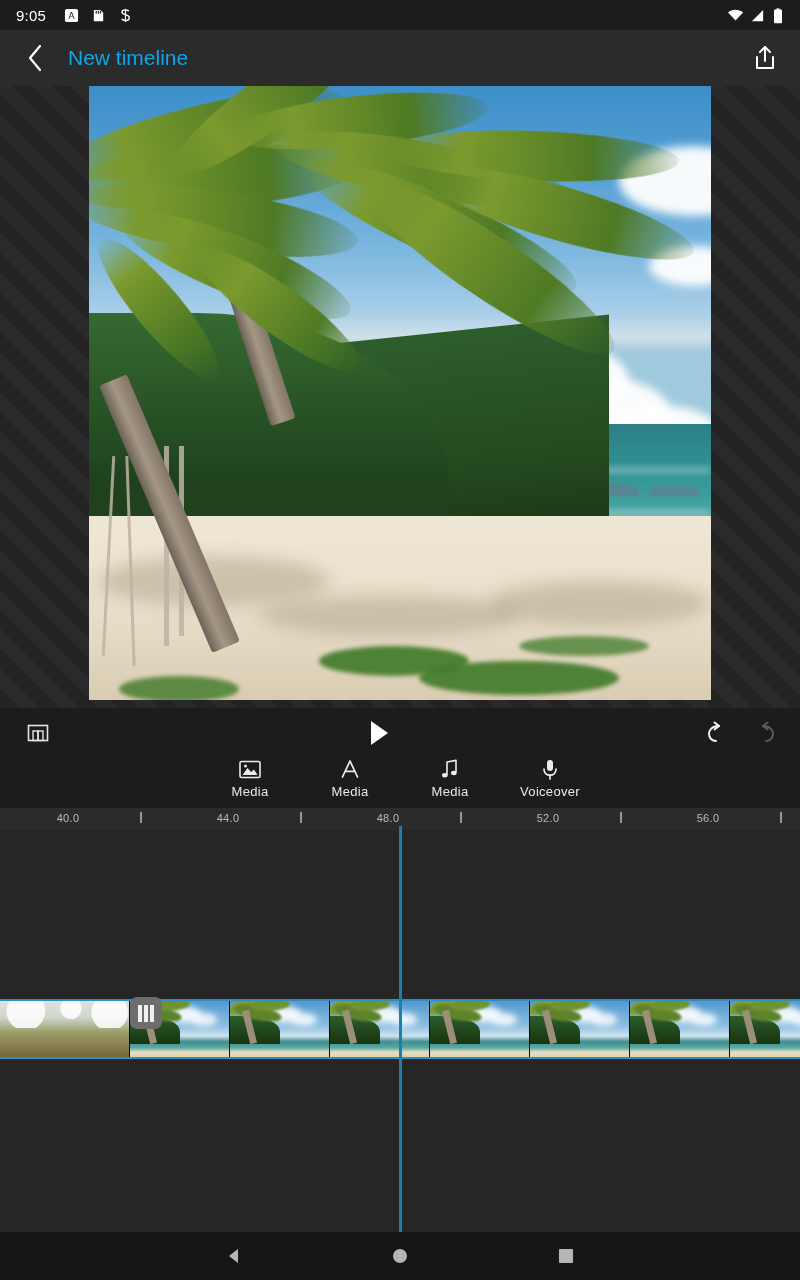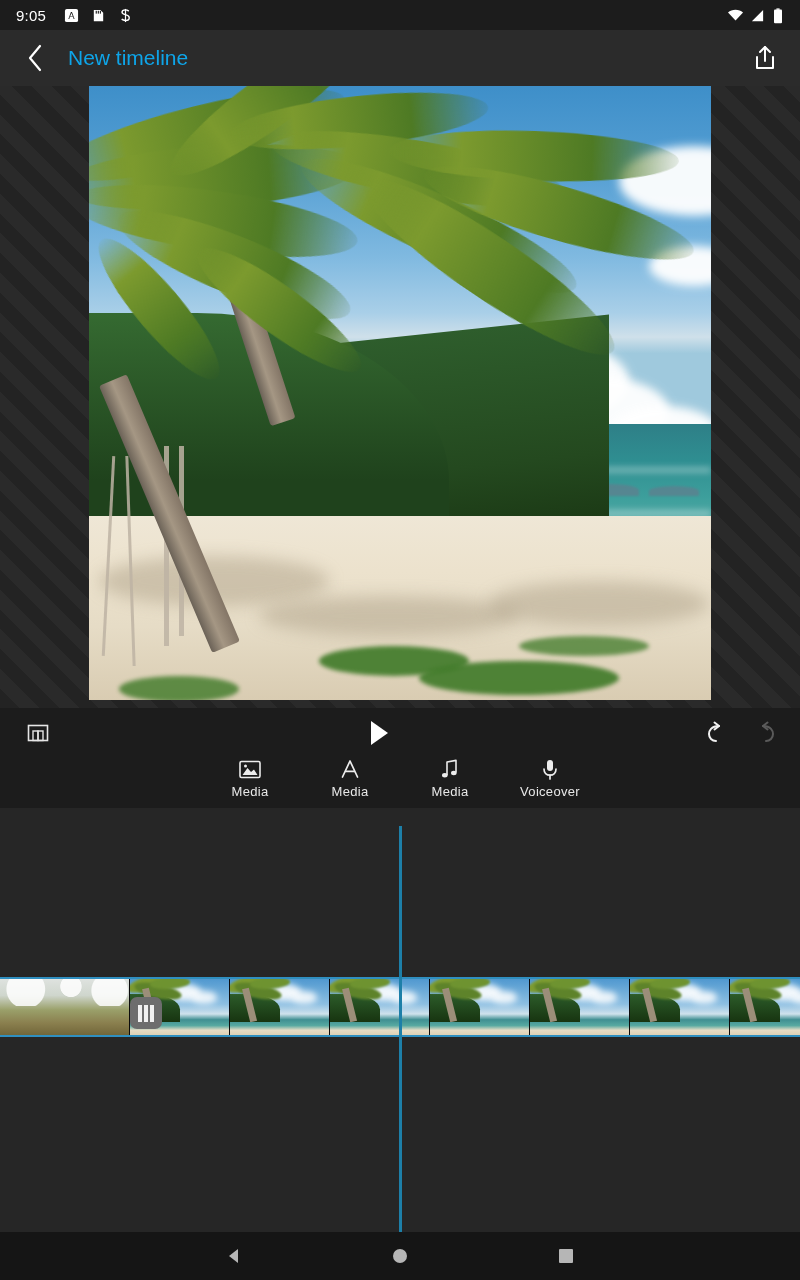--- a/index.html
+++ b/index.html
@@ -332,20 +332,32 @@
           <rect x="6" y="1" width="6" height="11" rx="3" fill="#ececec"></rect>
           <path d="M3 10 C3 14 5.6 16.2 9 16.2 C12.4 16.2 15 14 15 10" fill="none" stroke="#ececec" stroke-width="1.7" stroke-linecap="round"></path>
           <path d="M9 16.2 L9 20" stroke="#ececec" stroke-width="1.7" stroke-linecap="round"></path>
         </svg>
       </span>
       <span class="tool-label">Voiceover</span>
     </div>
   </div>
 
   <div class="timeline">
+    <div class="ruler" id="ruler">
+        <span class="rmark" style="left: 68px;">40.0</span>
+        <span class="rmark" style="left: 228px;">44.0</span>
+        <span class="rmark" style="left: 388px;">48.0</span>
+        <span class="rmark" style="left: 548px;">52.0</span>
+        <span class="rmark" style="left: 708px;">56.0</span>
+        <span class="rtick" style="left: 140px;"></span>
+        <span class="rtick" style="left: 300px;"></span>
+        <span class="rtick" style="left: 460px;"></span>
+        <span class="rtick" style="left: 620px;"></span>
+        <span class="rtick" style="left: 780px;"></span>
+      </div>
     <div class="tracks">
       <div class="clipstrip" id="clipstrip">
           <div class="thumb" style="width: 130px;">
             <div style="position:absolute;inset:0;background:linear-gradient(180deg,#dfe3e0 0%,#cfd6cd 30%,#9aa06a 55%,#8a7f4e 78%,#6f6438 100%)"></div>
             <div style="position:absolute;left:0;top:0;width:100%;height:48%;background:radial-gradient(circle at 20% 40%,#ffffff 0 18%,transparent 19%),radial-gradient(circle at 55% 30%,#ffffff 0 14%,transparent 15%),radial-gradient(circle at 85% 45%,#ffffff 0 16%,transparent 17%);opacity:.85"></div>
           </div>
           <div class="thumb">
             <div style="position:absolute;inset:0;background:linear-gradient(180deg,#4e97cf 0%,#8dbfe2 45%,#cfe2ec 62%,#3f8f92 72%,#57a9a1 82%,#e6dcc4 90%,#dcd0b4 100%)"></div>
             <div style="position:absolute;left:38%;top:10%;width:34%;height:30%;background:#fff;border-radius:50%;filter:blur(3px);opacity:.9"></div>
             <div style="position:absolute;left:62%;top:22%;width:26%;height:22%;background:#fff;border-radius:50%;filter:blur(3px);opacity:.85"></div>

